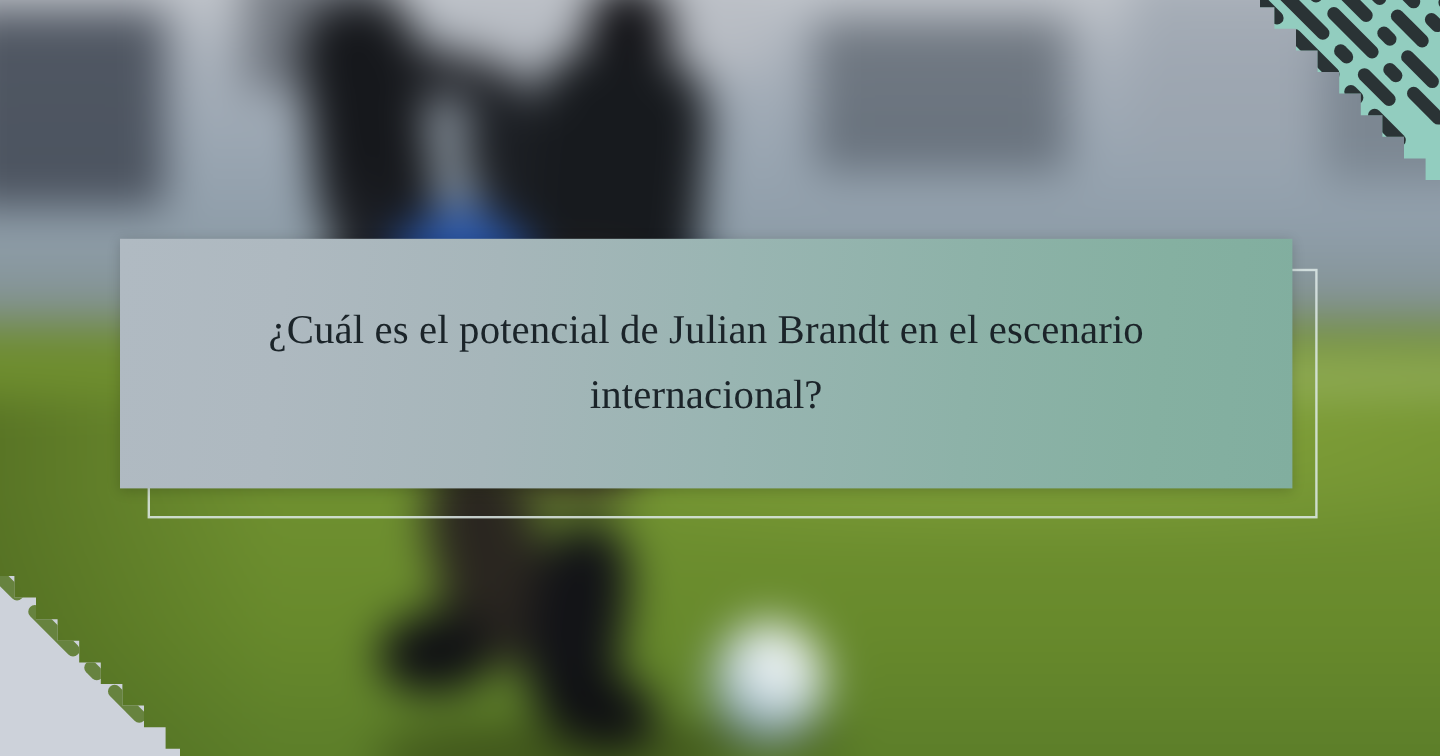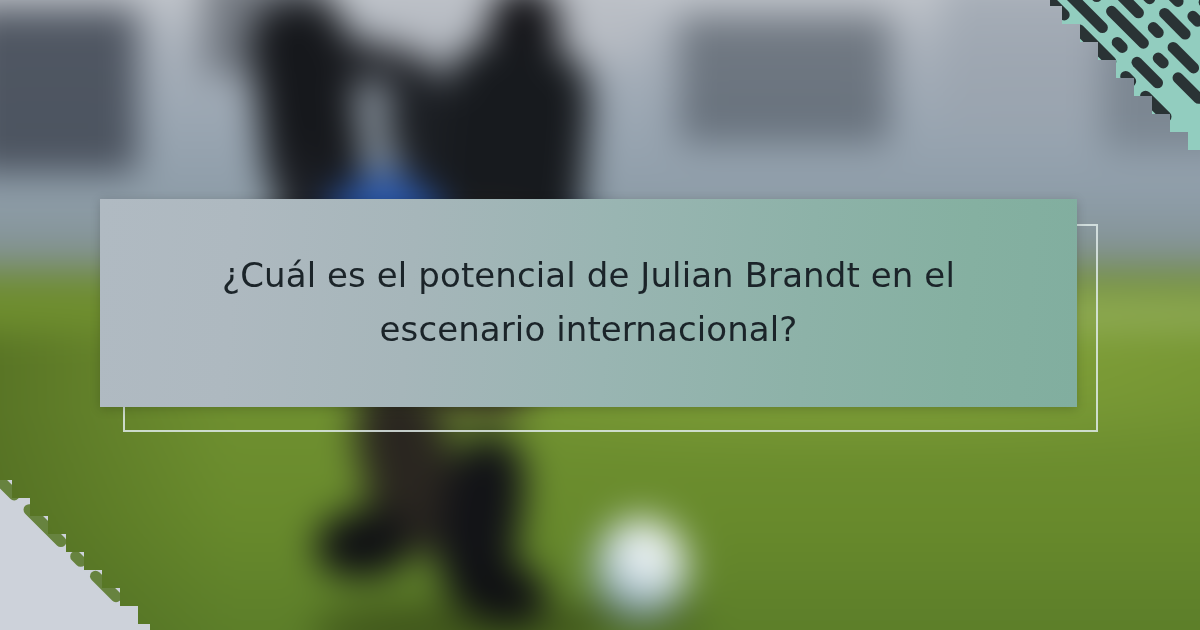--- a/index.html
+++ b/index.html
@@ -242,20 +242,21 @@
       #99b5b2 52%,
       #8db2a8 72%,
       #85b0a1 88%,
       #81ae9f 100%);
     box-shadow: 0 2px 10px rgba(0,0,0,.18);
     display: flex;
     align-items: center;
     justify-content: center;
     box-sizing: border-box;
     padding: 16px 84px;
+    font-family: Liberation Serif, serif;
   }
   .quote-text {
     color: #1b2429;
     font-size: 34px;
     line-height: 1.58;
     text-align: center;
     font-weight: 400;
     letter-spacing: .1px;
     max-width: 740px;
   }

